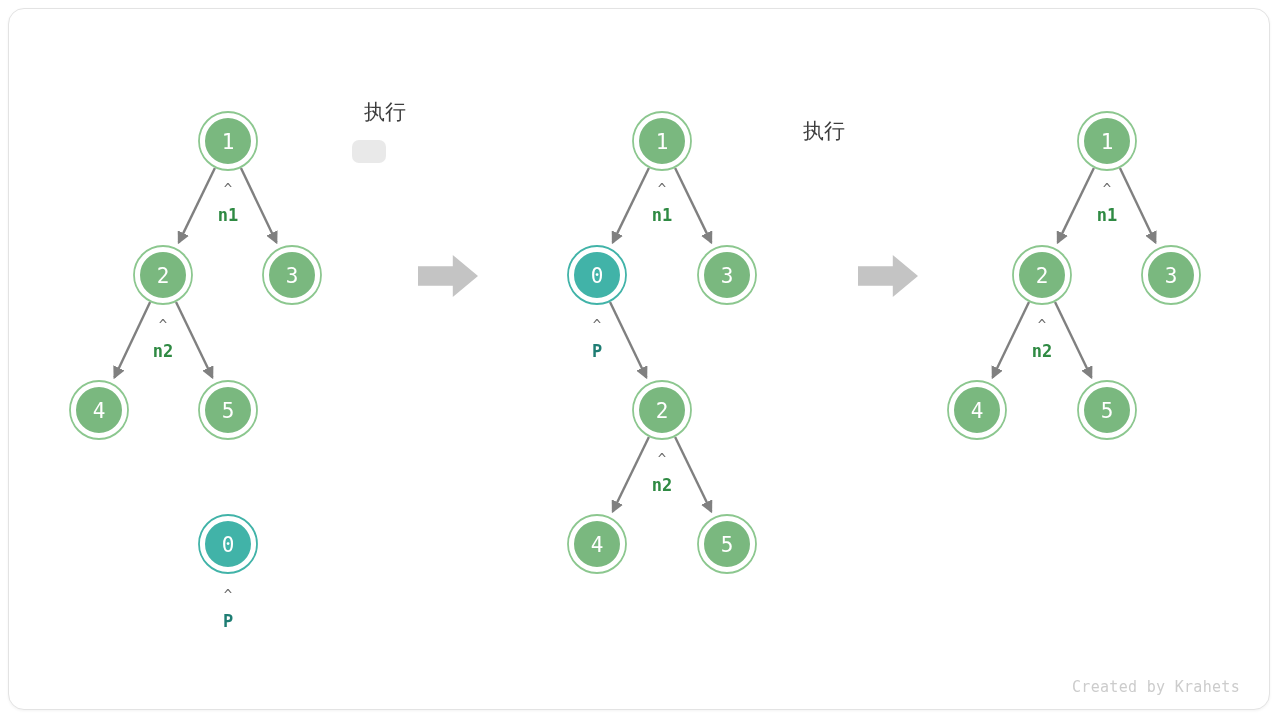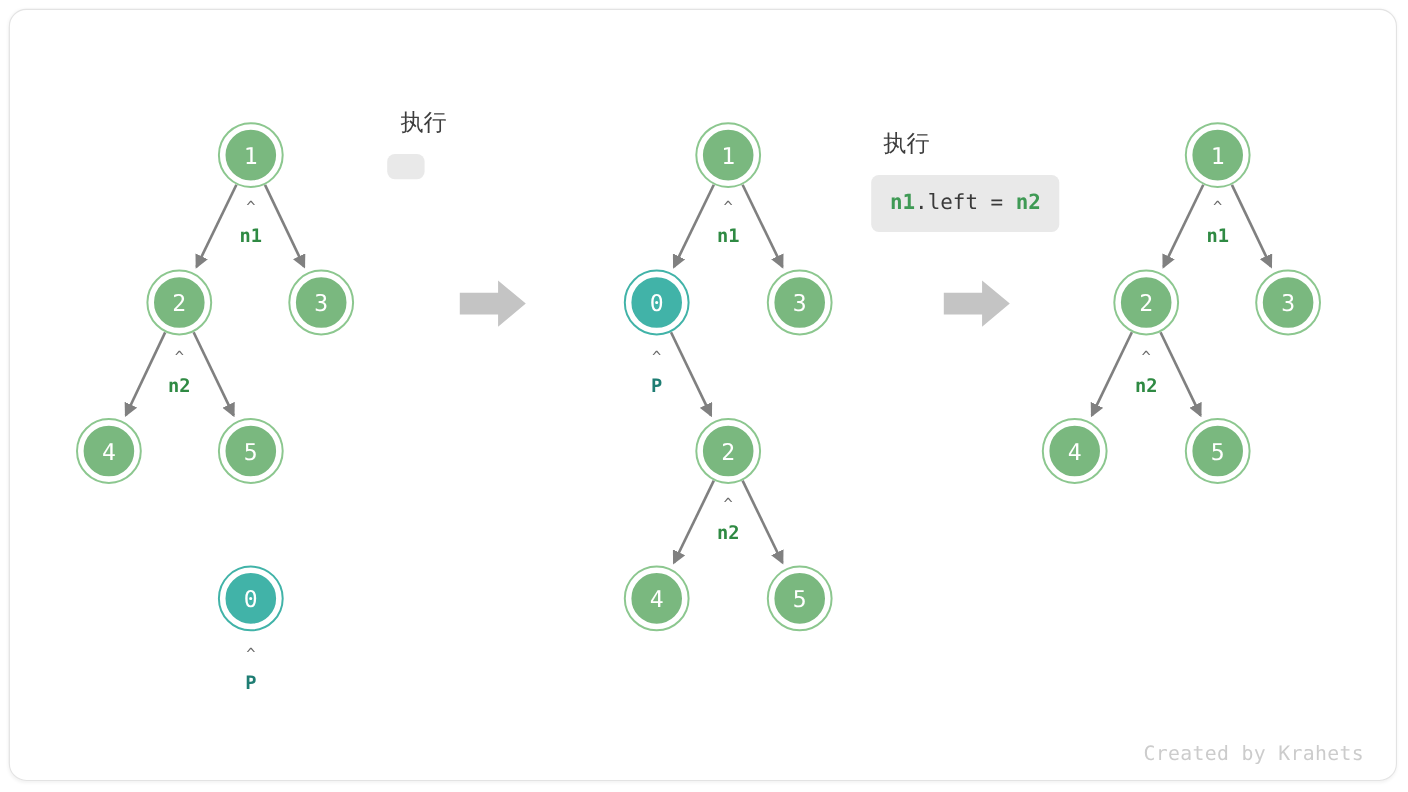--- a/index.html
+++ b/index.html
@@ -60,21 +60,21 @@
   .code-line { display: block; }
   .tok-var   { color: #3f9a55; font-weight: bold; }
   .tok-ptr   { color: #2a9d8f; font-weight: bold; }
   .tok-plain { color: #3a3a3a; }
   
   .credit {
     position: absolute;
     right: 40px;
     bottom: 24px;
     font-family: "DejaVu Sans Mono", monospace;
-    font-size: 18px;
+    font-size: 15px;
     color: #cccccc;
     letter-spacing: 0.3px;
     white-space: nowrap;
   }
   
   .node-val {
     font-family: "DejaVu Sans Mono", monospace;
     font-size: 21px;
     fill: #ffffff;
     text-anchor: middle;
@@ -231,18 +231,15 @@
         <polygon points="418,266.13 452.8,266.13 452.8,255 478,276 452.8,297 452.8,285.87 418,285.87" fill="#c4c4c4"></polygon>
         <polygon points="858,266.13 892.8,266.13 892.8,255 918,276 892.8,297 892.8,285.87 858,285.87" fill="#c4c4c4"></polygon>
       </g>
   </svg>
 
   <div class="exec-label" id="heading-step2" style="left: 364px; top: 101px;">执行</div>
   <div class="code-box" id="code-step2" style="left: 352px; top: 140px;">
     </div>
 
   <div class="exec-label" id="heading-step3" style="left: 803px; top: 120px;">执行</div>
-  <div class="code-box" id="code-step3" style="left: 792px; top: 159px;">
-      <span class="code-line"><span class="tok-var">n1</span><span class="tok-plain">.left = </span><span class="tok-var">n2</span></span>
-    </div>
 
   <div class="credit">Created by Krahets</div>
 </div>
 
 </body></html>

